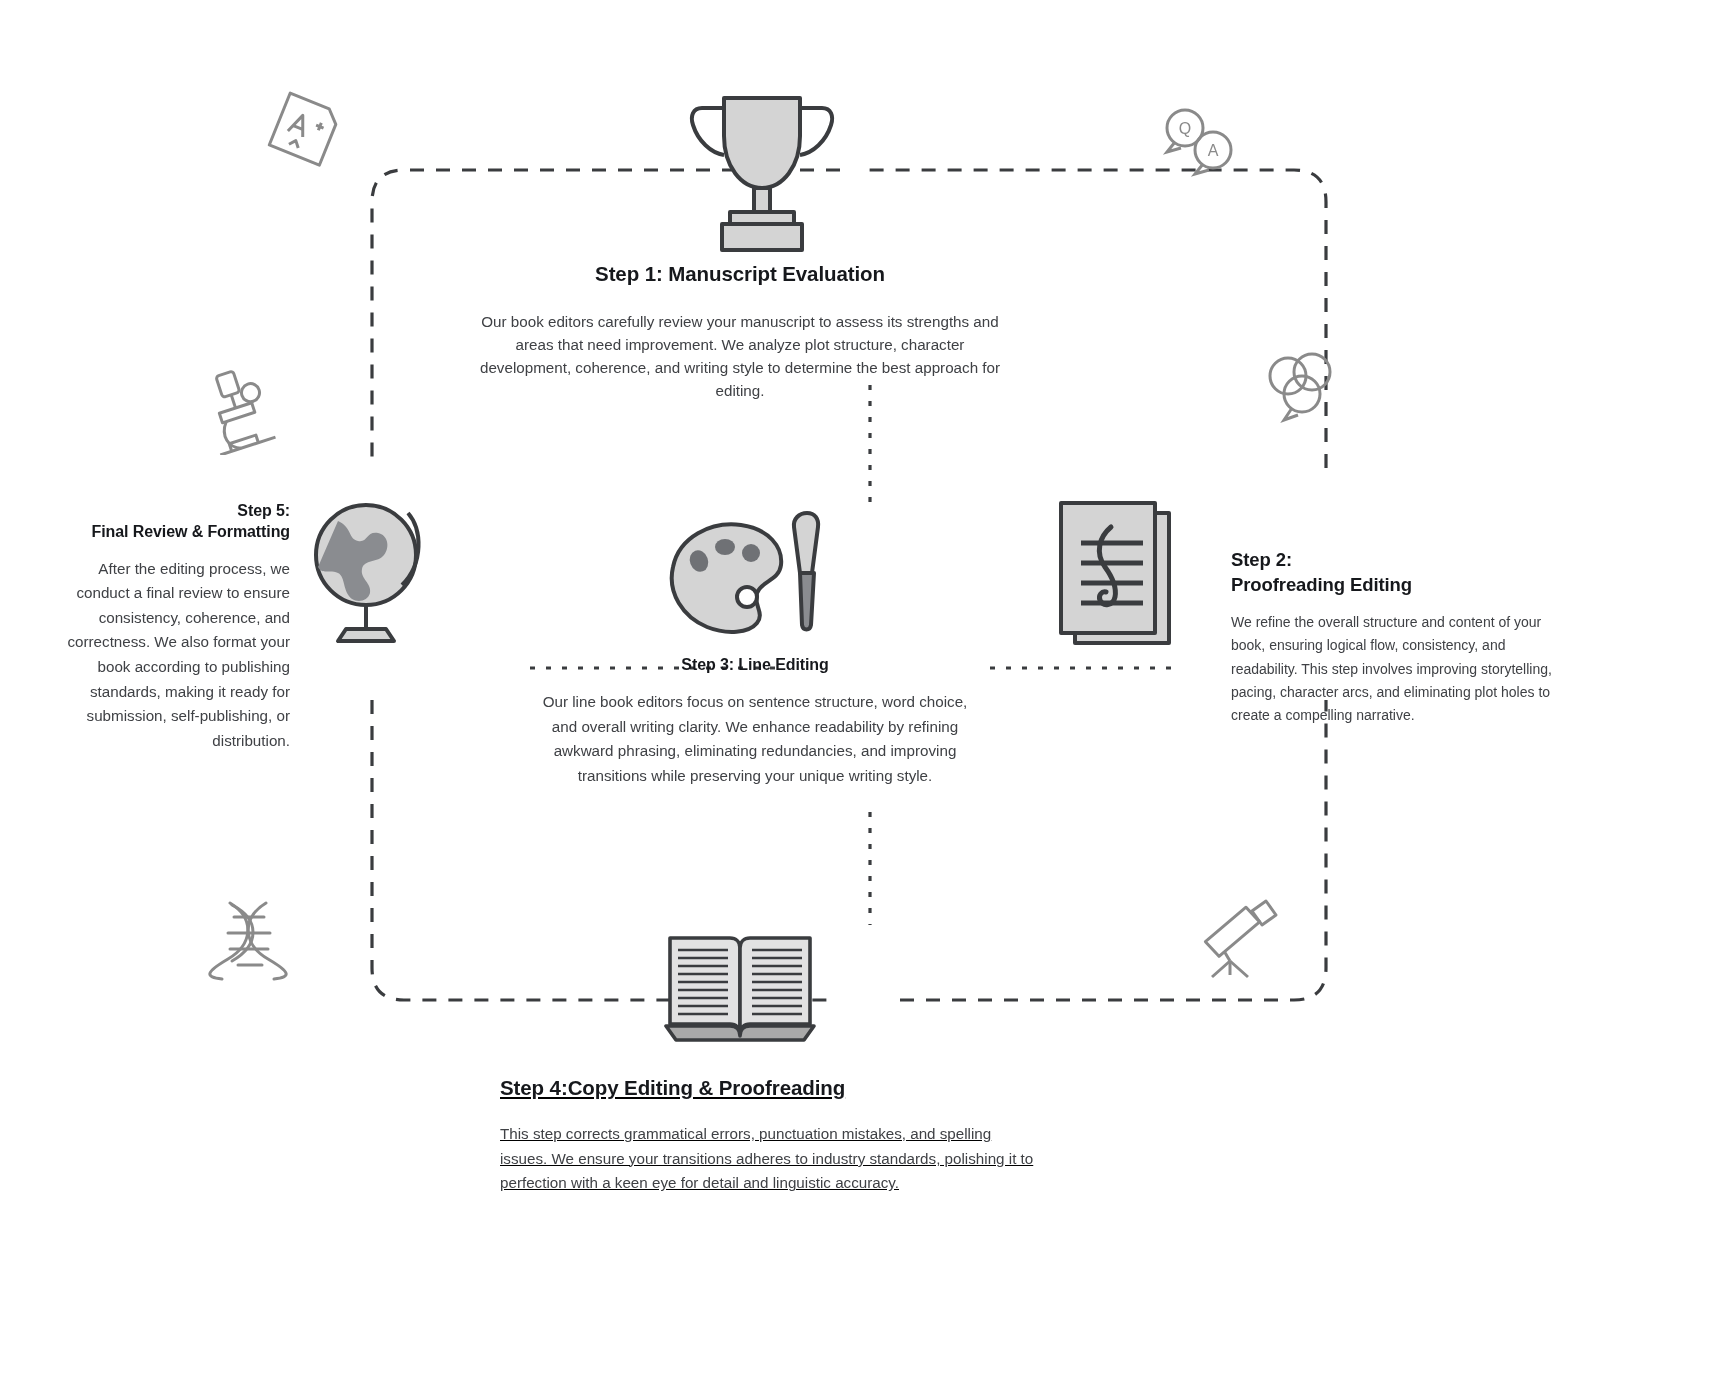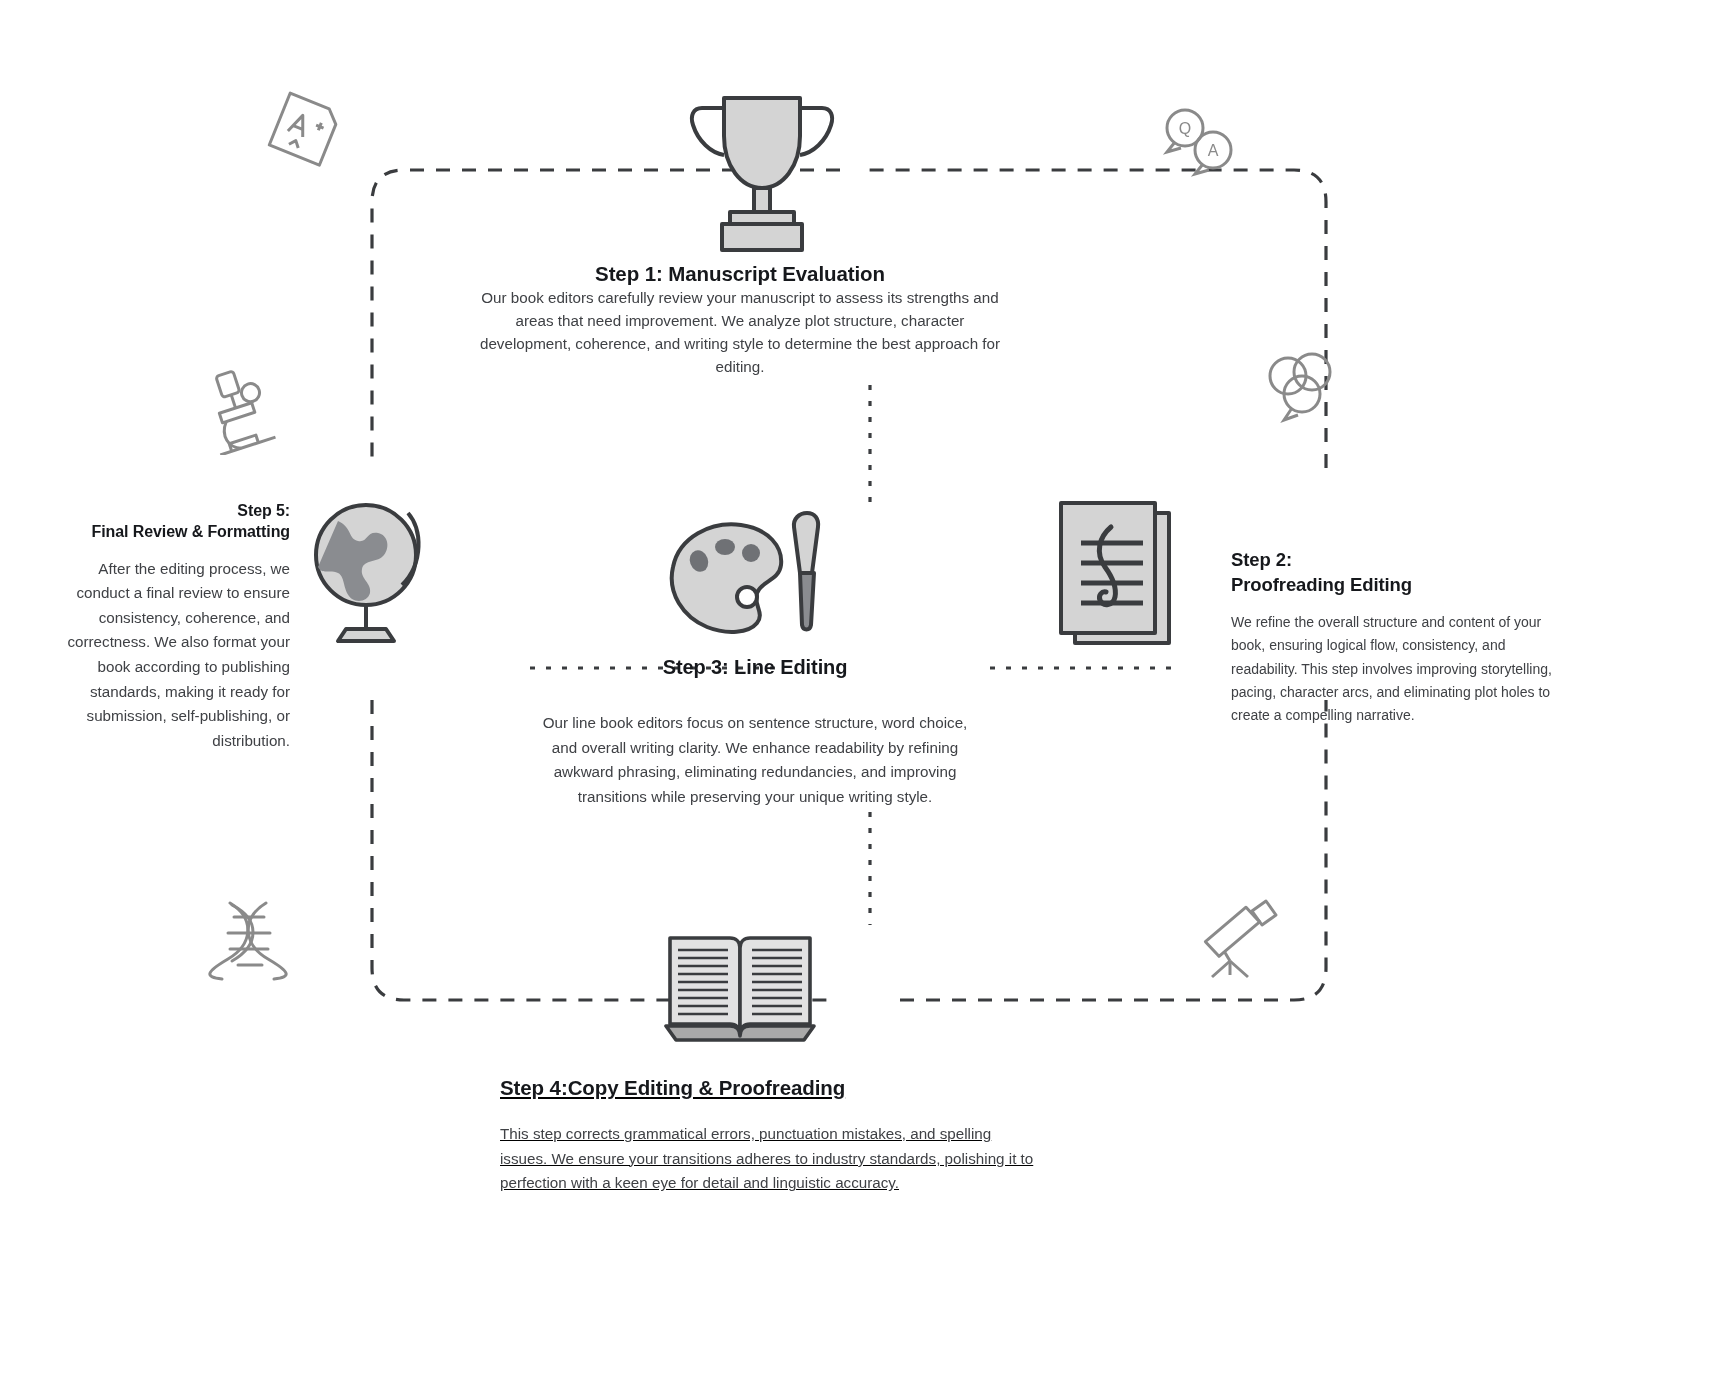--- a/index.html
+++ b/index.html
@@ -40,21 +40,21 @@
   }
 
   
   #step1 {
     position: absolute;
     left: 470px;
     top: 262px;
     width: 540px;
     text-align: center;
   }
-  #step1 .step-title { font-size: 20.5px; margin-bottom: 0; }
+  #step1 .step-title { font-size: 20.5px; margin-bottom: 24px; }
   #step1 .step-body  { font-size: 15.2px; }
 
   
   #step2 {
     position: absolute;
     left: 1231px;
     top: 532px;
     width: 330px;
     text-align: left;
     margin-top: 16px;
@@ -63,21 +63,21 @@
   #step2 .step-body  { font-size: 14px; line-height: 1.66; }
 
   
   #step3 {
     position: absolute;
     left: 540px;
     top: 656px;
     width: 430px;
     text-align: center;
   }
-  #step3 .step-title { font-size: 20px; margin-bottom: 32px; }
+  #step3 .step-title { font-size: 16px; margin-bottom: 16px; }
   #step3 .step-body  { font-size: 15.2px; line-height: 1.62; }
 
   
   #step4 {
     position: absolute;
     left: 500px;
     top: 1076px;
     width: 540px;
     text-align: left;
     text-decoration: underline;

